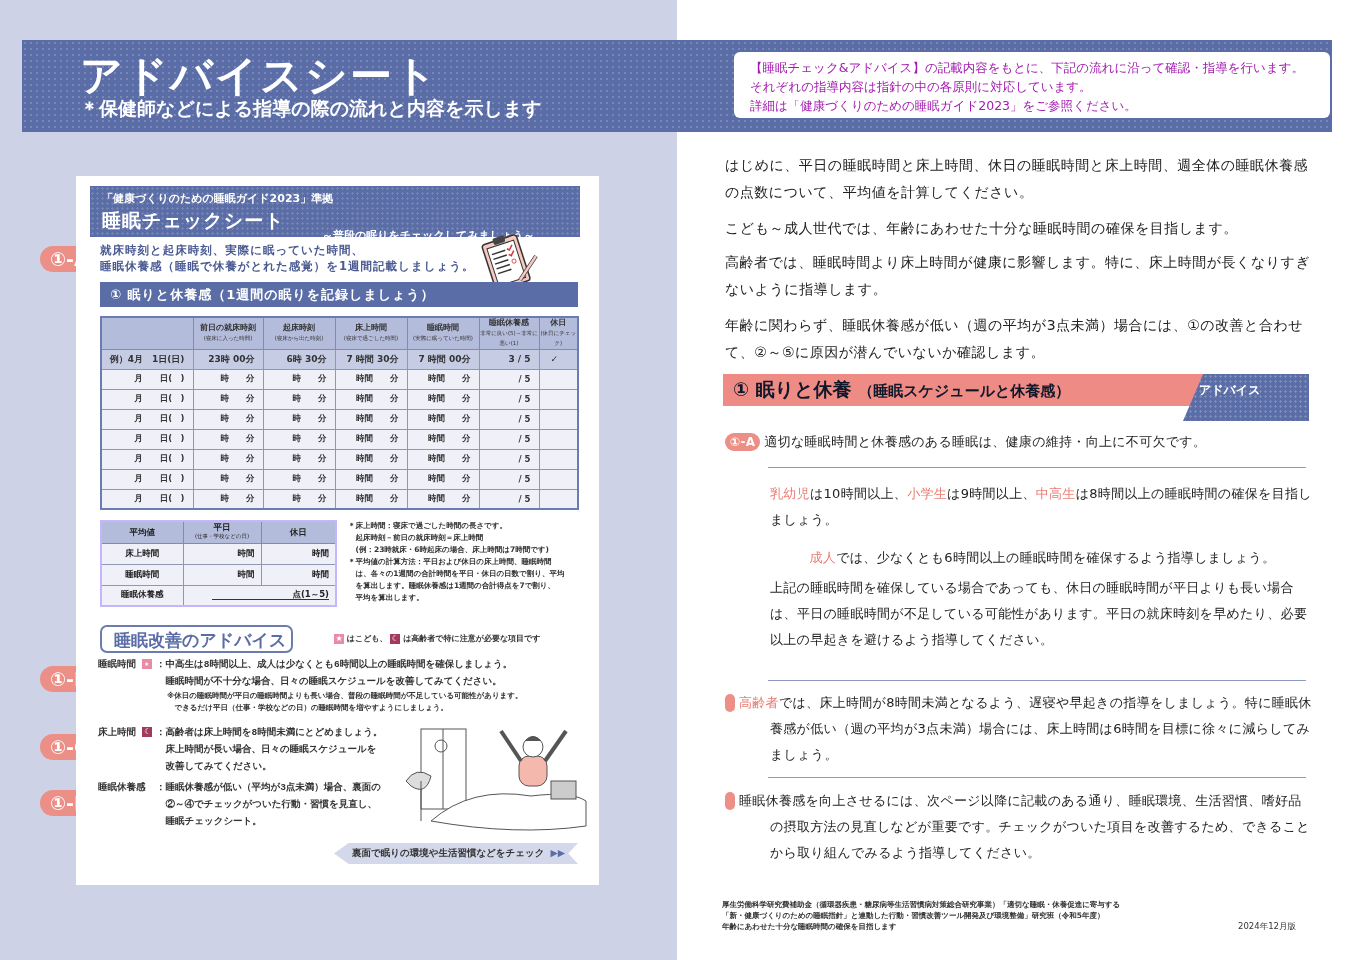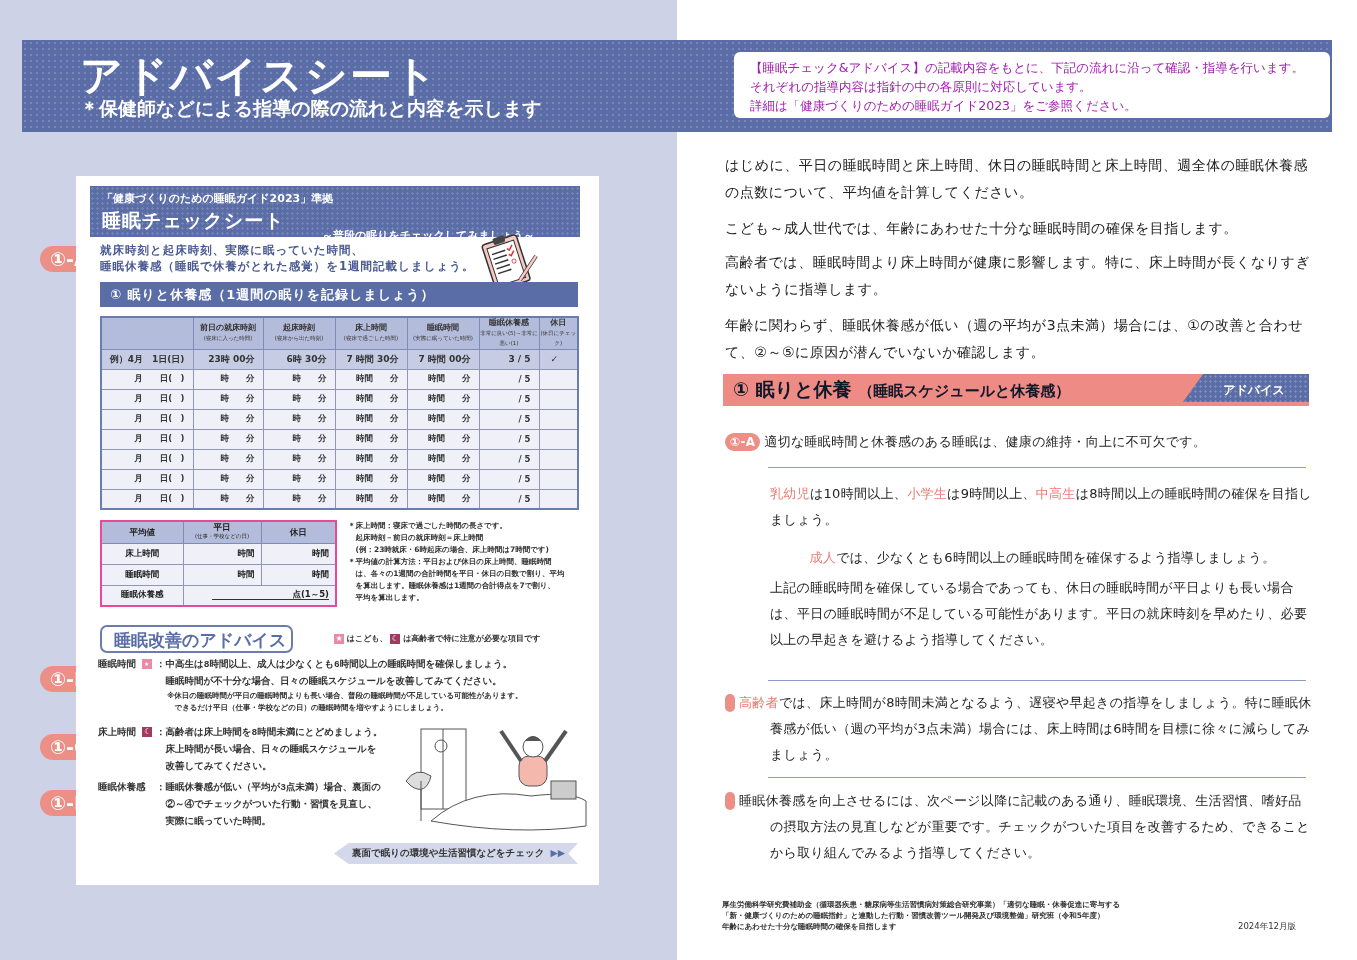--- a/index.html
+++ b/index.html
@@ -45,21 +45,21 @@
     background: #5a6da6; color: #fff; font-size: 13px; font-weight: bold; padding: 4px 0 0 10px; letter-spacing: 1px;
   }
 
   table.log { position: absolute; left: 24px; top: 140px; width: 479px; border-collapse: collapse; font-size: 8.5px; font-weight: bold; color: #333; border: 2px solid #6a7cb0; }
   table.log th { background: #b4bcdb; height: 32px; border: 1px solid #7f8bb5; font-size: 8px; text-align: center; line-height: 10px; }
   table.log th small { display: block; font-size: 5.5px; font-weight: normal; }
   table.log td { height: 20px; border: 1px solid #8f97b5; background: #f0f1f8; text-align: right; padding-right: 8px; }
   table.log tr.example td { background: #c6cce4; font-size: 9px; }
   table.log td.chk { text-align: center; }
 
-  table.avg { position: absolute; left: 24px; top: 344px; width: 237px; border-collapse: collapse; font-size: 8.5px; font-weight: bold; border: 2px solid #ec4899; }
+  table.avg { position: absolute; left: 24px; top: 344px; width: 237px; border-collapse: collapse; font-size: 8.5px; font-weight: bold; border: 2px solid #c4b5fd; }
   table.avg th { background: #b4bcdb; height: 22px; border: 1px solid #7f8bb5; font-size: 8.5px; line-height: 9px; }
   table.avg th small { display: block; font-size: 5.5px; font-weight: normal; }
   table.avg td { height: 21px; border: 1px solid #8f97b5; background: #f0f1f8; text-align: right; padding-right: 6px; }
   table.avg td.lbl { text-align: center; padding: 0; }
   .avg-notes { position: absolute; left: 272px; top: 344px; width: 240px; font-size: 7.5px; line-height: 12px; color: #333; font-weight: bold; }
 
   .adv-title { position: absolute; left: 24px; top: 449px; width: 193px; height: 28px; border: 2px solid #6a7cb0; border-radius: 7px; color: #5a6da6; font-size: 17px; font-weight: bold; padding: 2px 0 0 12px; background: #fff; }
   .adv-legend { position: absolute; left: 258px; top: 457px; font-size: 8px; color: #333; font-weight: bold; }
   .mini-star { display: inline-block; width: 10px; height: 10px; background: #e98aa6; color: #fff; font-size: 8px; line-height: 10px; text-align: center; vertical-align: middle; }
   .mini-moon { display: inline-block; width: 10px; height: 10px; background: #a4395f; color: #fff; font-size: 8px; line-height: 10px; text-align: center; vertical-align: middle; }
@@ -72,21 +72,21 @@
   .next-link .arrows { color: #5a6da6; margin-left: 6px; }
 
   .badge-left { position: absolute; height: 26px; padding: 0 10px; border-radius: 13px; background: #ec8f86; color: #fff; font-size: 19px; font-weight: bold; line-height: 26px; }
 
   
   .intro { position: absolute; left: 725px; top: 152px; width: 590px; font-size: 14px; color: #222; }
   .intro p { line-height: 27px; margin-bottom: 9px; letter-spacing: 0.5px; }
   .sec-banner { position: absolute; left: 723px; top: 374px; width: 586px; height: 32px; background: #ee8b84; }
   .sec-banner .txt { position: absolute; left: 10px; top: 3px; color: #0f172a; font-size: 19px; font-weight: bold; }
   .sec-banner .txt small { font-size: 15px; }
-  .sec-banner .tag { position: absolute; right: 0; top: 0; width: 126px; height: 28px; background-color: #5a6da6; background-image: radial-gradient(rgba(255,255,255,0.2) 1px, transparent 1.3px); background-size: 5px 5px; clip-path: polygon(16% 0, 100% 0, 100% 100%, 0 100%); color: #fff; font-size: 12px; font-weight: bold; text-align: center; line-height: 32px; padding-left: 16px; }
+  .sec-banner .tag { position: absolute; right: 0; top: 0; width: 126px; height: 47px; background-color: #5a6da6; background-image: radial-gradient(rgba(255,255,255,0.2) 1px, transparent 1.3px); background-size: 5px 5px; clip-path: polygon(16% 0, 100% 0, 100% 100%, 0 100%); color: #fff; font-size: 12px; font-weight: bold; line-height: 32px; padding-left: 16px; }
   .r-item { position: absolute; left: 725px; width: 590px; font-size: 13px; color: #222; letter-spacing: 0.3px; }
   .r-badge { display: inline-block; background: #ec8f86; color: #fff; font-size: 12px; font-weight: bold; border-radius: 9px; padding: 0 5px; height: 18px; line-height: 18px; margin-right: 4px; }
   .r-line { line-height: 26px; }
   .r-indent { padding-left: 45px; line-height: 26px; }
   .hl { color: #ea7b72; }
   .divider { position: absolute; left: 768px; width: 538px; height: 1px; background: #8c9ac4; }
   .footer { position: absolute; left: 722px; top: 899px; font-size: 7.5px; line-height: 11px; font-weight: bold; color: #333; }
   .edition { position: absolute; left: 1238px; top: 921px; font-size: 8.5px; color: #333; }
 </style>
 </head>
@@ -284,21 +284,21 @@
     <span class="key"><span>床上時間</span> <span class="mini-moon">☾</span></span><span class="val">
       <div>：高齢者は床上時間を8時間未満にとどめましょう。</div>
       <div>　床上時間が長い場合、日々の睡眠スケジュールを</div>
       <div>　改善してみてください。</div>
     </span>
   </div>
   <div class="adv-row" style="top:603px;">
     <span class="key">睡眠休養感</span><span class="val">
       <div>：睡眠休養感が低い（平均が3点未満）場合、裏面の</div>
       <div>　②～④でチェックがついた行動・習慣を見直し、</div>
-      <div>　実際に眠っていた時間。</div>
+      <div>　睡眠チェックシート。</div>
     </span>
   </div>
 
   <svg class="illustration" viewBox="0 0 190 110">
     <rect x="20" y="8" width="45" height="80" fill="#fff" stroke="#555" stroke-width="1"></rect>
     <line x1="42" y1="8" x2="42" y2="88" stroke="#555"></line>
     <circle cx="40" cy="25" r="6" fill="none" stroke="#555"></circle>
     <path d="M5 60 q10 -15 25 -5 q-5 20 -20 10z" fill="#ddd" stroke="#555"></path>
     <line x1="20" y1="60" x2="20" y2="100" stroke="#555"></line>
     <rect x="118" y="35" width="28" height="30" rx="10" fill="#f4b8ad" stroke="#555"></rect>

